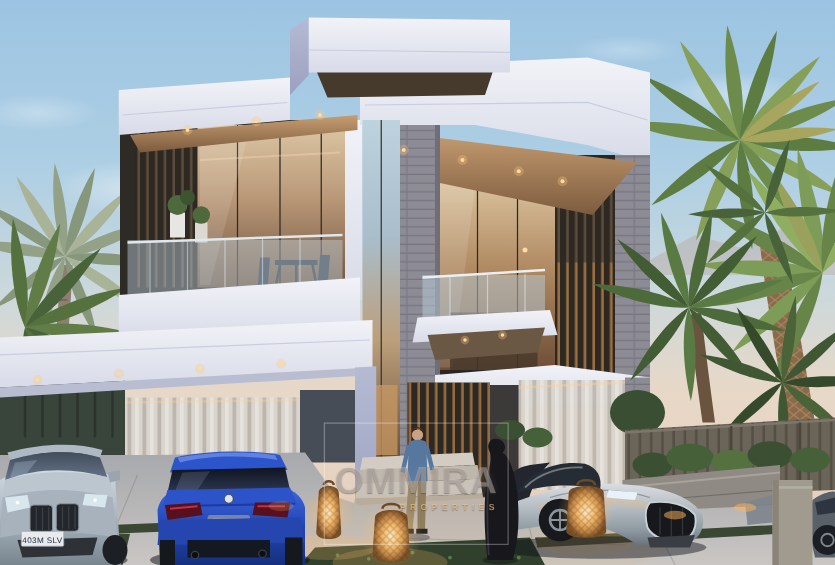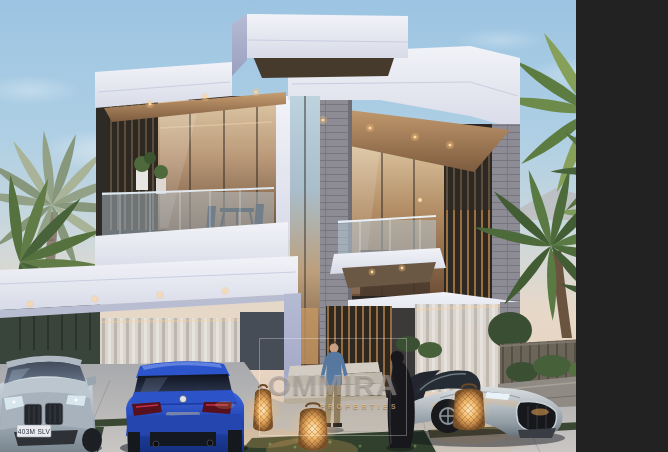--- a/index.html
+++ b/index.html
@@ -1,16 +1,16 @@
 <!DOCTYPE html>
 <html><head>
 <meta charset="utf-8">
 <style>
   html,body{margin:0;padding:0;background:#222;}
-  .stage{position:relative;width:576px;height:452px;overflow:hidden;background:#9cc4e2;font-family:"Liberation Sans",sans-serif;}
+  .stage{position:relative;width:668px;height:452px;overflow:hidden;background:#9cc4e2;font-family:"Liberation Sans",sans-serif;}
   .stage svg{position:absolute;left:0;top:0;width:668px;height:452px;display:block;}
   .watermark{position:absolute;left:259px;top:338px;width:148px;height:98px;box-sizing:border-box;
     border:1px solid rgba(255,255,255,.30);display:flex;flex-direction:column;justify-content:center;
     align-items:center;pointer-events:none;}
   .wm-brand{font-weight:700;font-size:30px;letter-spacing:1px;color:rgba(236,234,240,.32);
     text-shadow:0 1px 1px rgba(70,55,40,.45),0 0 6px rgba(255,255,255,.10);margin-top:6px;line-height:1;}
   .wm-sub{font-weight:700;font-size:7px;letter-spacing:3.4px;color:rgba(246,199,138,.62);
     align-self:flex-end;margin-right:7px;margin-top:3px;text-shadow:0 1px 1px rgba(60,40,20,.4);line-height:1;}
 </style>
 </head>

